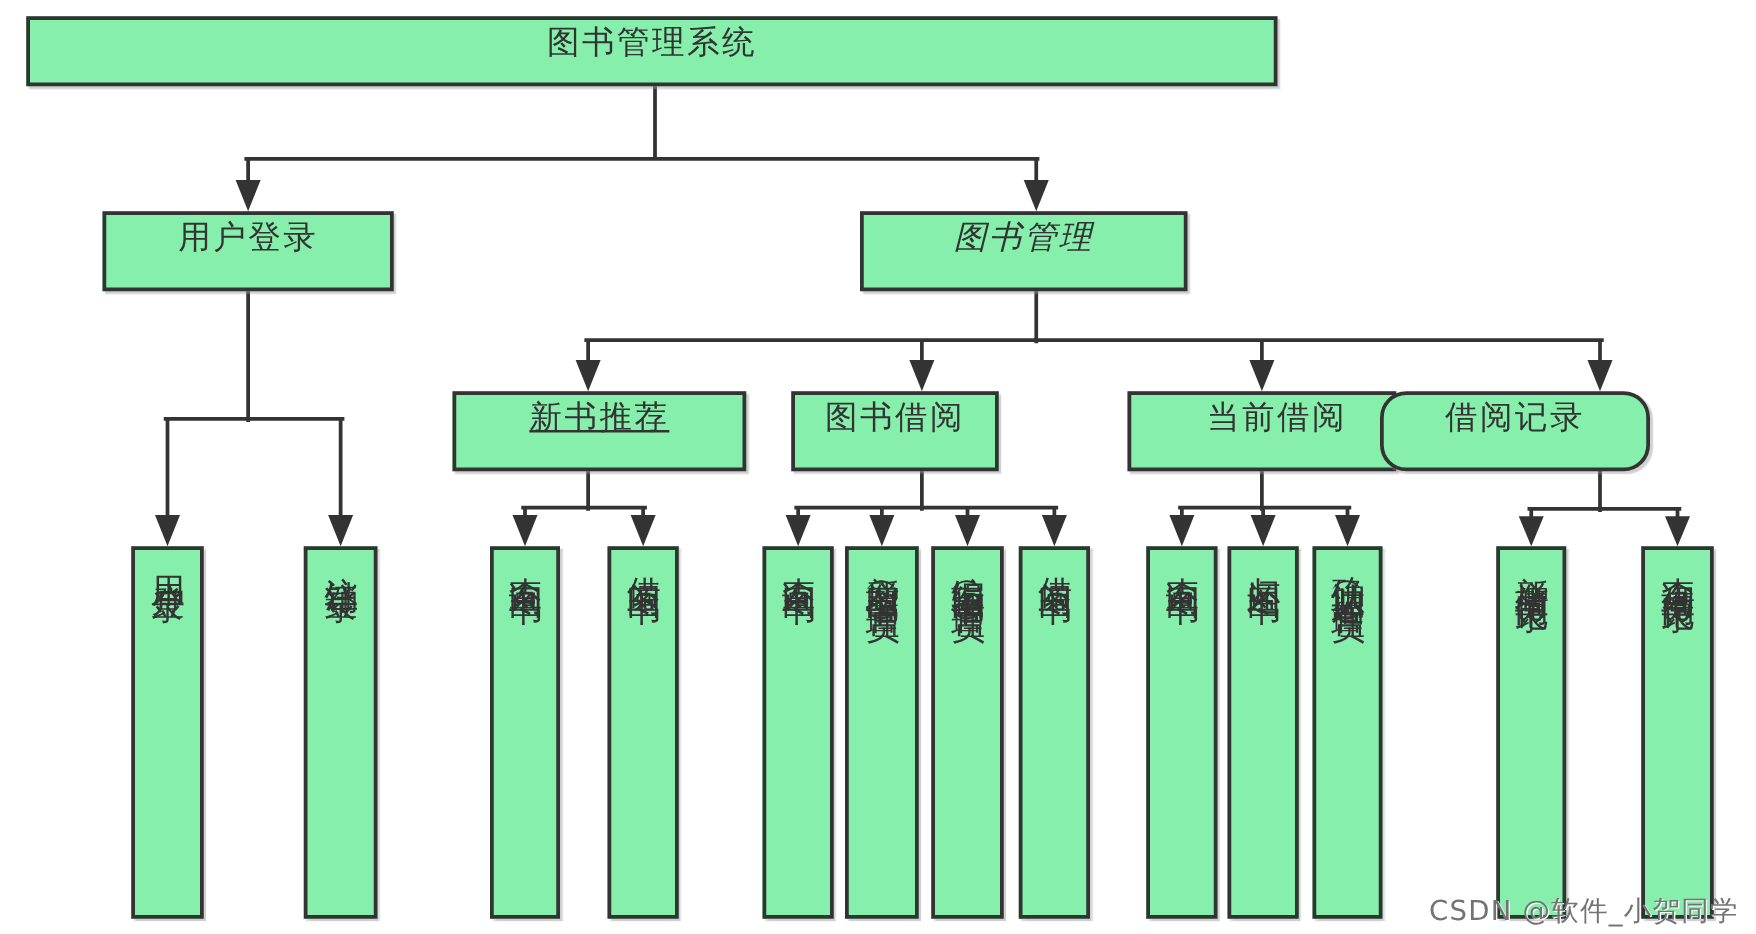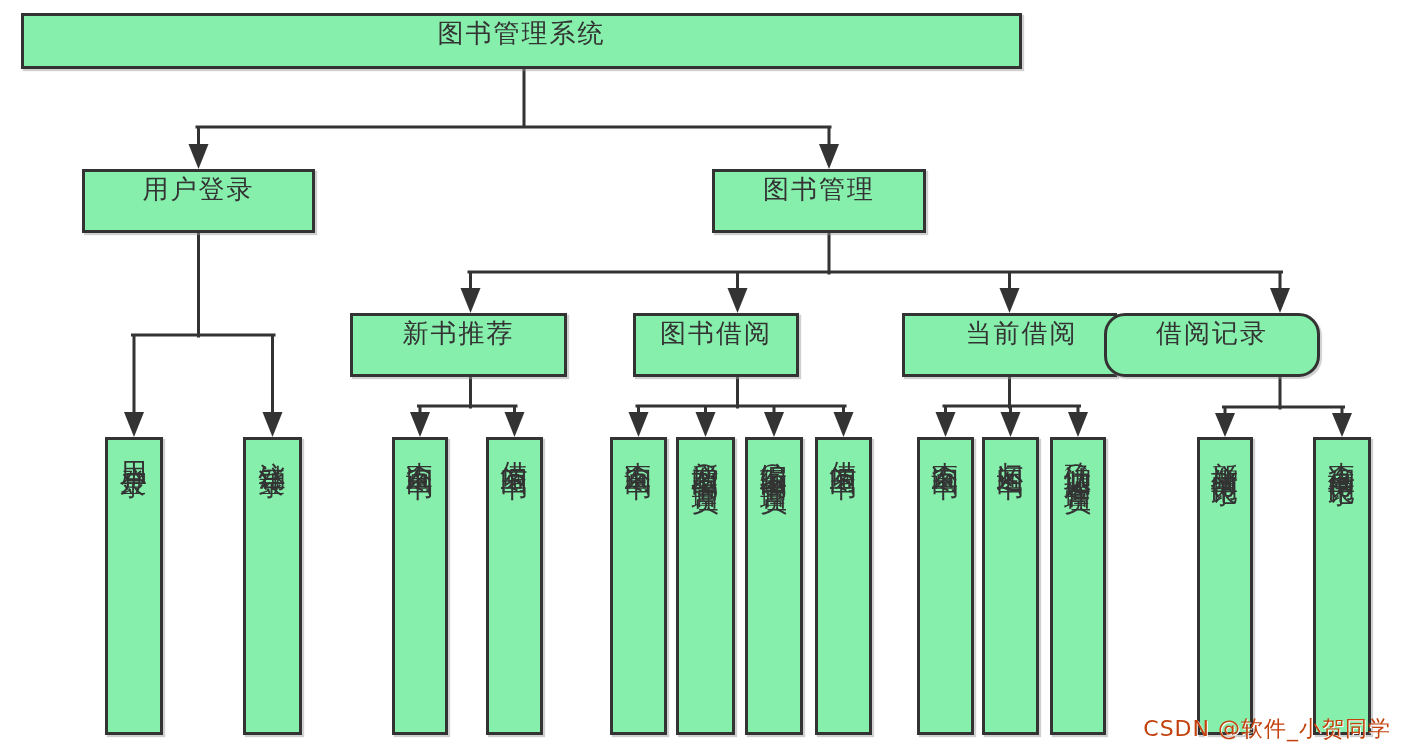--- a/index.html
+++ b/index.html
@@ -33,21 +33,21 @@
     font-size:27px;
     letter-spacing:4px;
     line-height:1.0;
     color:#333333;
     max-height:292px;
   }
   #watermark{
     position:absolute;
     right:14px;bottom:3px;
     font-size:22px;
-    color:#c2410c;
+    color:#737373;
     letter-spacing:1px;
     text-shadow:1px 1px 0 #ffffff;
     white-space:nowrap;
   }
 </style>
 </head>
 <body>
 
 <div id="canvas">
 
@@ -98,25 +98,25 @@
     </g>
   </svg>
 
   <div class="box" style="left:21px;top:13px;width:1001px;height:56px;">
     <span class="hlabel">图书管理系统</span>
   </div>
 
   <div class="box" style="left:82px;top:169px;width:233px;height:64px;">
     <span class="hlabel">用户登录</span>
   </div>
-  <div class="box" style="left:712px;top:169px;width:214px;height:64px;">
+  <div class="box" style="left:688px;top:169px;width:262px;height:64px;font-style:italic;">
     <span class="hlabel">图书管理</span>
   </div>
 
-  <div class="box" style="left:350px;top:313px;width:217px;height:64px;">
+  <div class="box" style="left:362px;top:313px;width:235px;height:64px;text-decoration:underline;">
     <span class="hlabel">新书推荐</span>
   </div>
   <div class="box" style="left:633px;top:313px;width:166px;height:64px;">
     <span class="hlabel">图书借阅</span>
   </div>
   <div class="box" style="left:902px;top:313px;width:215px;height:64px;padding-left:24px;">
     <span class="hlabel">当前借阅</span>
   </div>
   <div class="box" style="left:1104px;top:313px;width:216px;height:64px;border-radius:21px;">
     <span class="hlabel">借阅记录</span>

